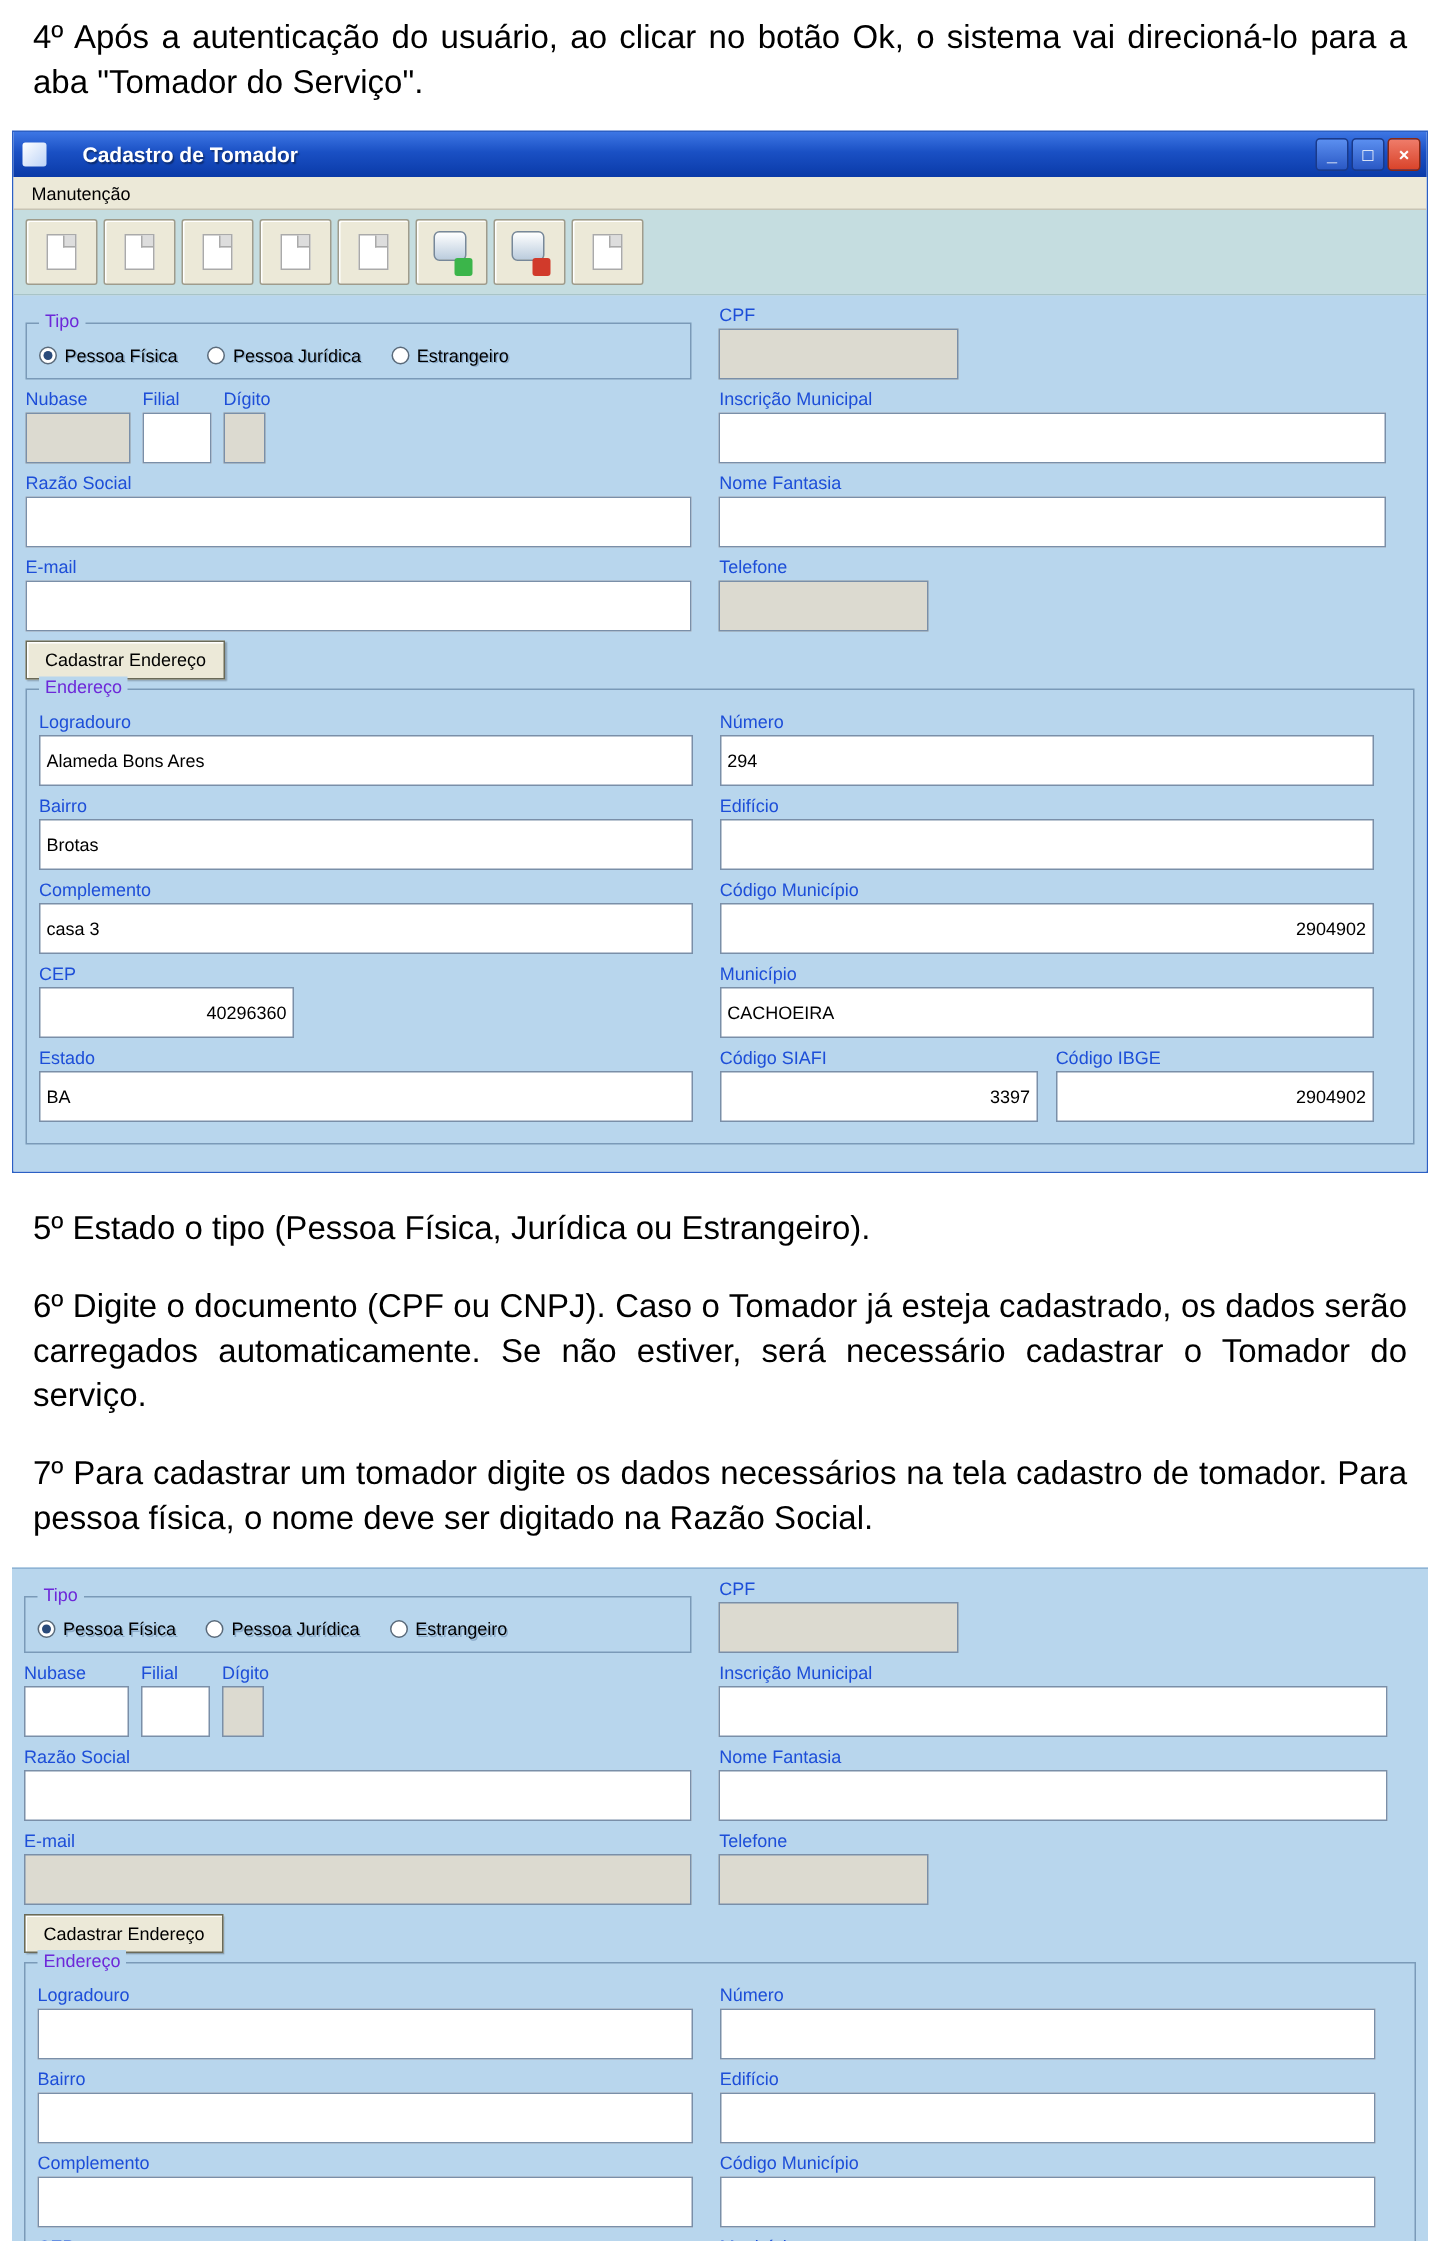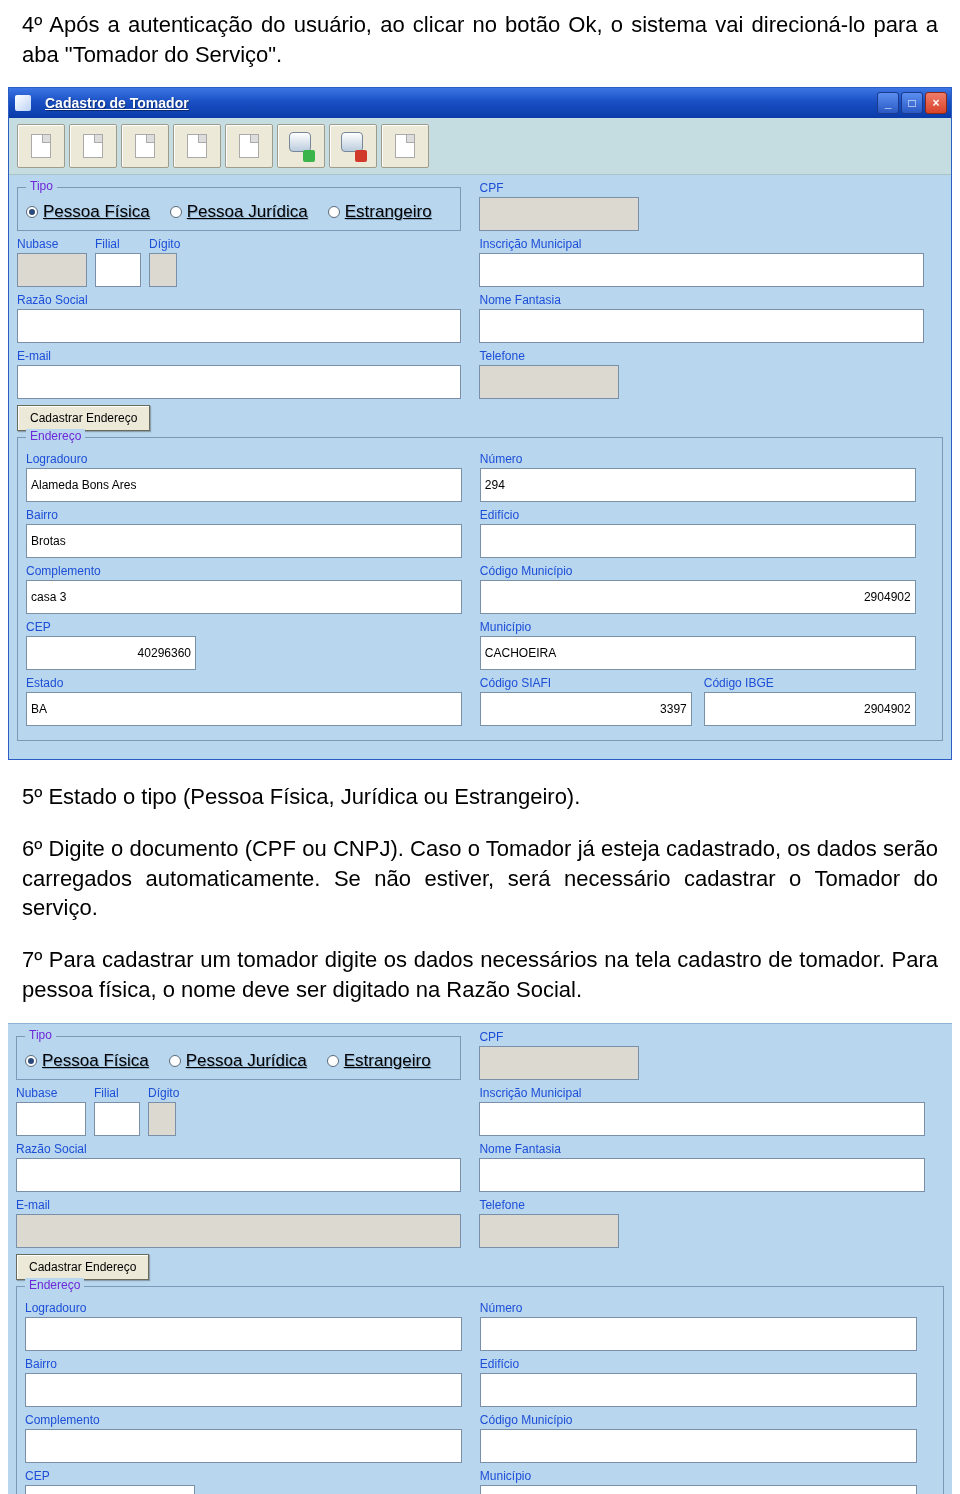--- a/index.html
+++ b/index.html
@@ -24,22 +24,21 @@
     align-items: center;
     justify-content: space-between;
     height: 30px;
     background: linear-gradient(to bottom, #3d76e4 0%, #1a50c4 45%, #0a3aa8 100%);
     padding: 0 4px 0 6px;
     color: #fff;
   }
   .titlebar-left {
     display: flex;
     align-items: flex-start;
-    gap: 14px;
-    text-decoration: underline;
+    gap: 24px;
   }
   .titlebar-icon {
     width: 16px; height: 16px;
     background: linear-gradient(135deg,#fff,#bcd3f7);
     border-radius: 2px;
   }
   .titlebar-title {
     font-size: 14px;
     font-weight: bold;
     text-shadow: 1px 1px 1px rgba(0,0,0,.4);
@@ -105,21 +104,21 @@
   .lbl { font-size: 12px; color: #1d4ed8; margin-bottom: 2px; }
   .txt {
     height: 34px;
     background: #fff;
     border: 1px solid #7a8fa8;
     font-size: 12px;
     padding: 1px 4px;
   }
   .txt.readonly { background: #dcdad0; color:#555;}
   .radio-row { display: flex; gap: 20px; align-items: center; }
-  .radio { display: flex; align-items: center; gap: 5px; font-size: 17px; color:#000;text-decoration:underline;}
+  .radio { display: flex; align-items: center; gap: 5px; font-size: 12px; color:#000;}
   .radio-dot {
     width: 12px; height: 12px; border-radius: 50%;
     background: #fff; border: 1px solid #5a6a7a;
     display:flex;align-items:center;justify-content:center;
   }
   .radio-dot.sel::after{content:"";width:6px;height:6px;border-radius:50%;background:#2a4a7a;}
   .radio-lbl { text-shadow: 1px 1px 0 #8babca; }
   .btn-raised {
     height: 26px;
     padding: 0 12px;
@@ -149,20 +148,23 @@
   <div class="titlebar">
     <div class="titlebar-left">
       <div class="titlebar-icon"></div>
       <div class="titlebar-title">Cadastro de Tomador</div>
     </div>
     <div class="win-controls">
       <div class="win-btn">_</div>
       <div class="win-btn">□</div>
       <div class="win-btn close">×</div>
     </div>
+  </div>
+  <div class="menubar">
+    <span class="menu-item">Manutenção</span>
   </div>
   <div class="toolbar">
     <div class="tool-btn">
         <div class="file-icon"></div>
       </div>
     <div class="tool-btn">
         <div class="file-icon"></div>
       </div>
     <div class="tool-btn">
         <div class="file-icon"></div>

